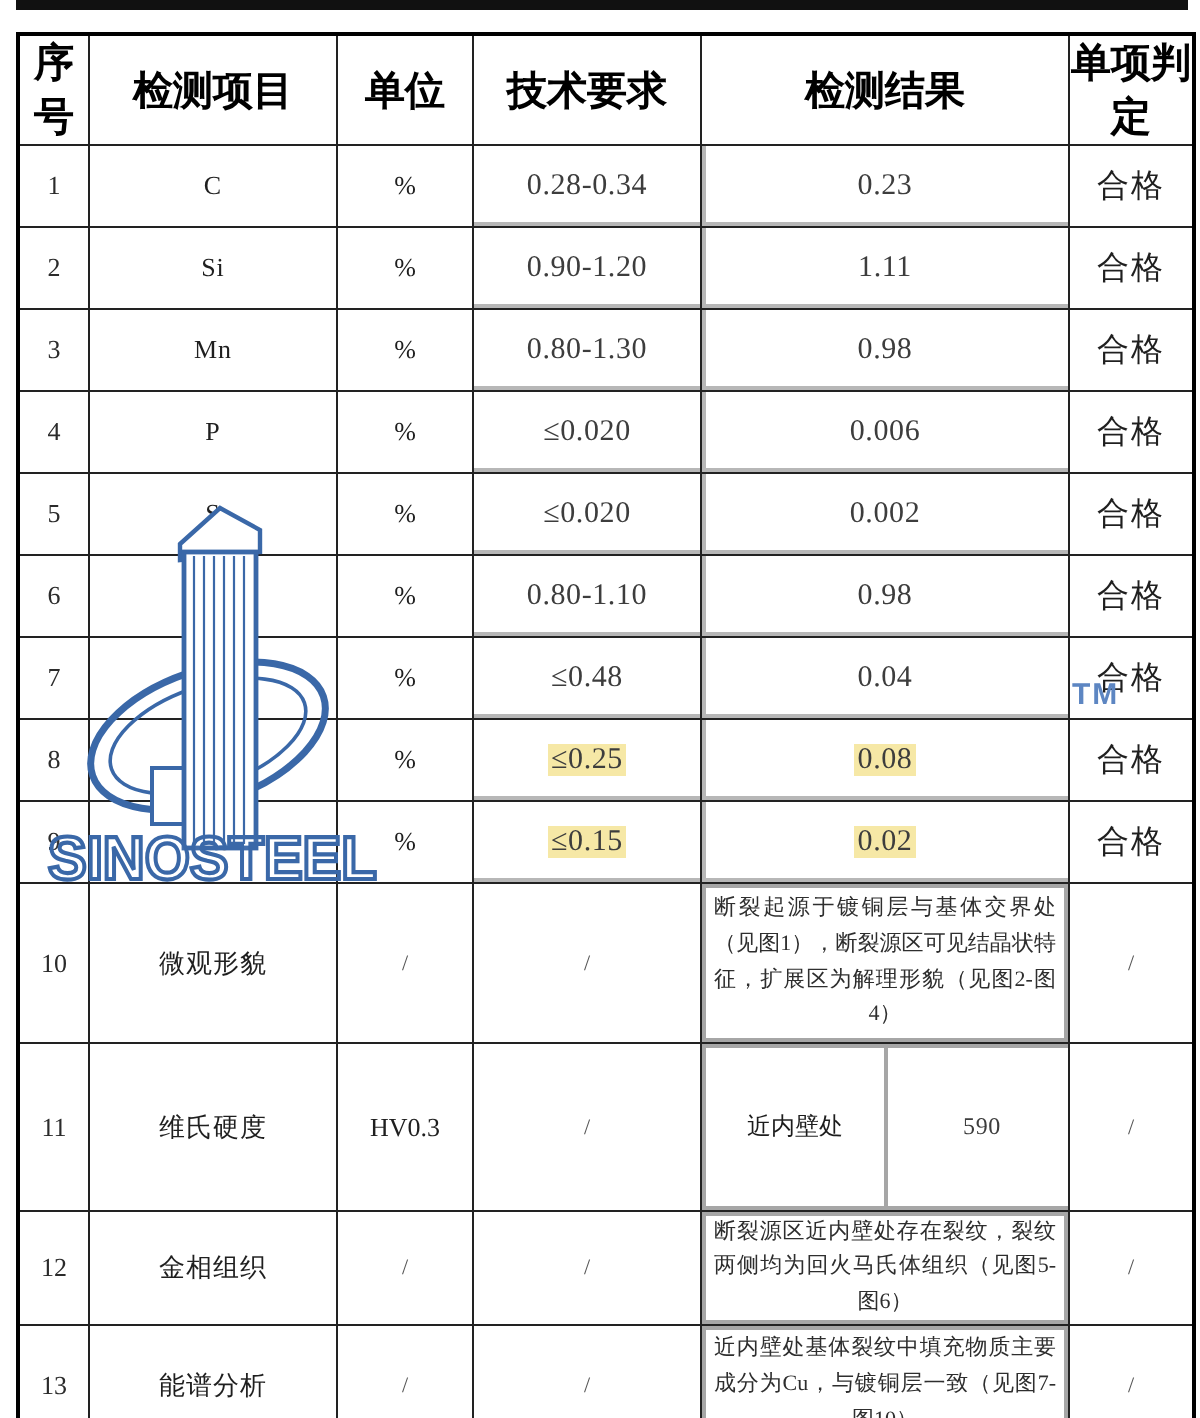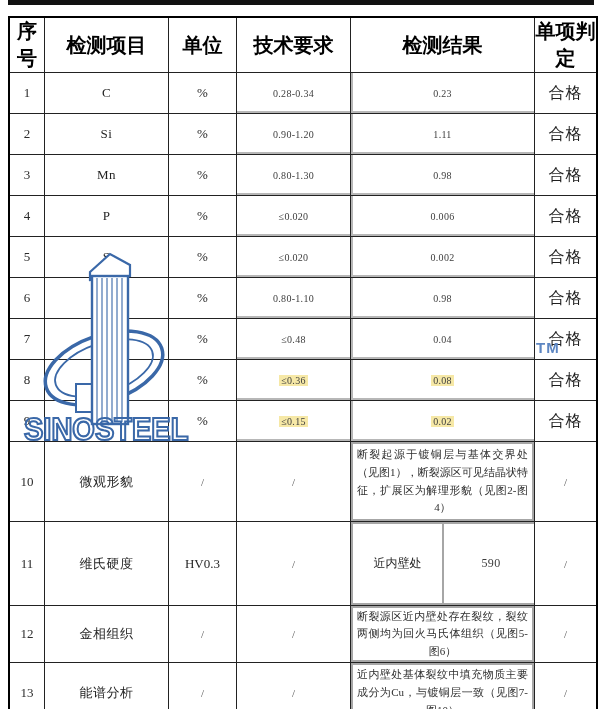--- a/index.html
+++ b/index.html
@@ -12,21 +12,21 @@
   table.report td,table.report th{border:1px solid #222;padding:0;vertical-align:middle;
                text-align:center;overflow:hidden;}
   table.report{border:2px solid #000;}
   th{font-family:"Liberation Serif","DejaVu Serif",serif;font-size:20px;font-weight:bold;color:#000;}
   .c0{width:34px;} .c1{width:123px;} .c2{width:67px;} .c3{width:113px;} .c4{width:183px;} .c5{width:61px;}
   .hrow{height:38px;}
   .r-el{height:41px;}
   .num{font-size:13px;color:#2b2b2b;}
   .item{font-size:13px;color:#1f1f1f;letter-spacing:.5px;}
   .unit{font-size:13px;color:#1f1f1f;}
-  .val{font-size:10px;color:#3d3d3d;letter-spacing:.3px;}
+  .val{font-size:15px;color:#3d3d3d;letter-spacing:.3px;}
   .judge{font-size:16px;color:#1f1f1f;letter-spacing:1px;}
   .slash{font-size:11px;color:#555;}
   
   .gb{box-shadow:inset 0 -2px 0 #b7b7b7;}
   .gl{box-shadow:inset 2px 0 0 #b7b7b7, inset 0 -2px 0 #b7b7b7;}
   .gbox{box-shadow:inset 0 0 0 2px #a6a6a6;}
   .hl{background:rgba(238,214,92,.55);padding:0 2px;}
   .para{font-size:11px;line-height:1.6;color:#2e2e2e;text-align:justify;text-align-last:center;
         padding:0 6px;}
   .r10{height:80px;} .r11{height:83px;} .r12{height:57px;} .r13{height:61px;}
@@ -120,21 +120,21 @@
       <td class="item">Ni</td>
       <td class="unit">%</td>
       <td class="val gb">≤0.48</td>
       <td class="val gl">0.04</td>
       <td class="judge">合格</td>
     </tr>
     <tr class="r-el">
       <td class="num">8</td>
       <td class="item">Cu</td>
       <td class="unit">%</td>
-      <td class="val gb"><span class="hl">≤0.36</span></td>
+      <td class="val gb"><span class="hl">≤0.25</span></td>
       <td class="val gl"><span class="hl">0.08</span></td>
       <td class="judge">合格</td>
     </tr>
     <tr class="r-el">
       <td class="num">9</td>
       <td class="item">Mo</td>
       <td class="unit">%</td>
       <td class="val gb"><span class="hl">≤0.15</span></td>
       <td class="val gl"><span class="hl">0.02</span></td>
       <td class="judge">合格</td>

